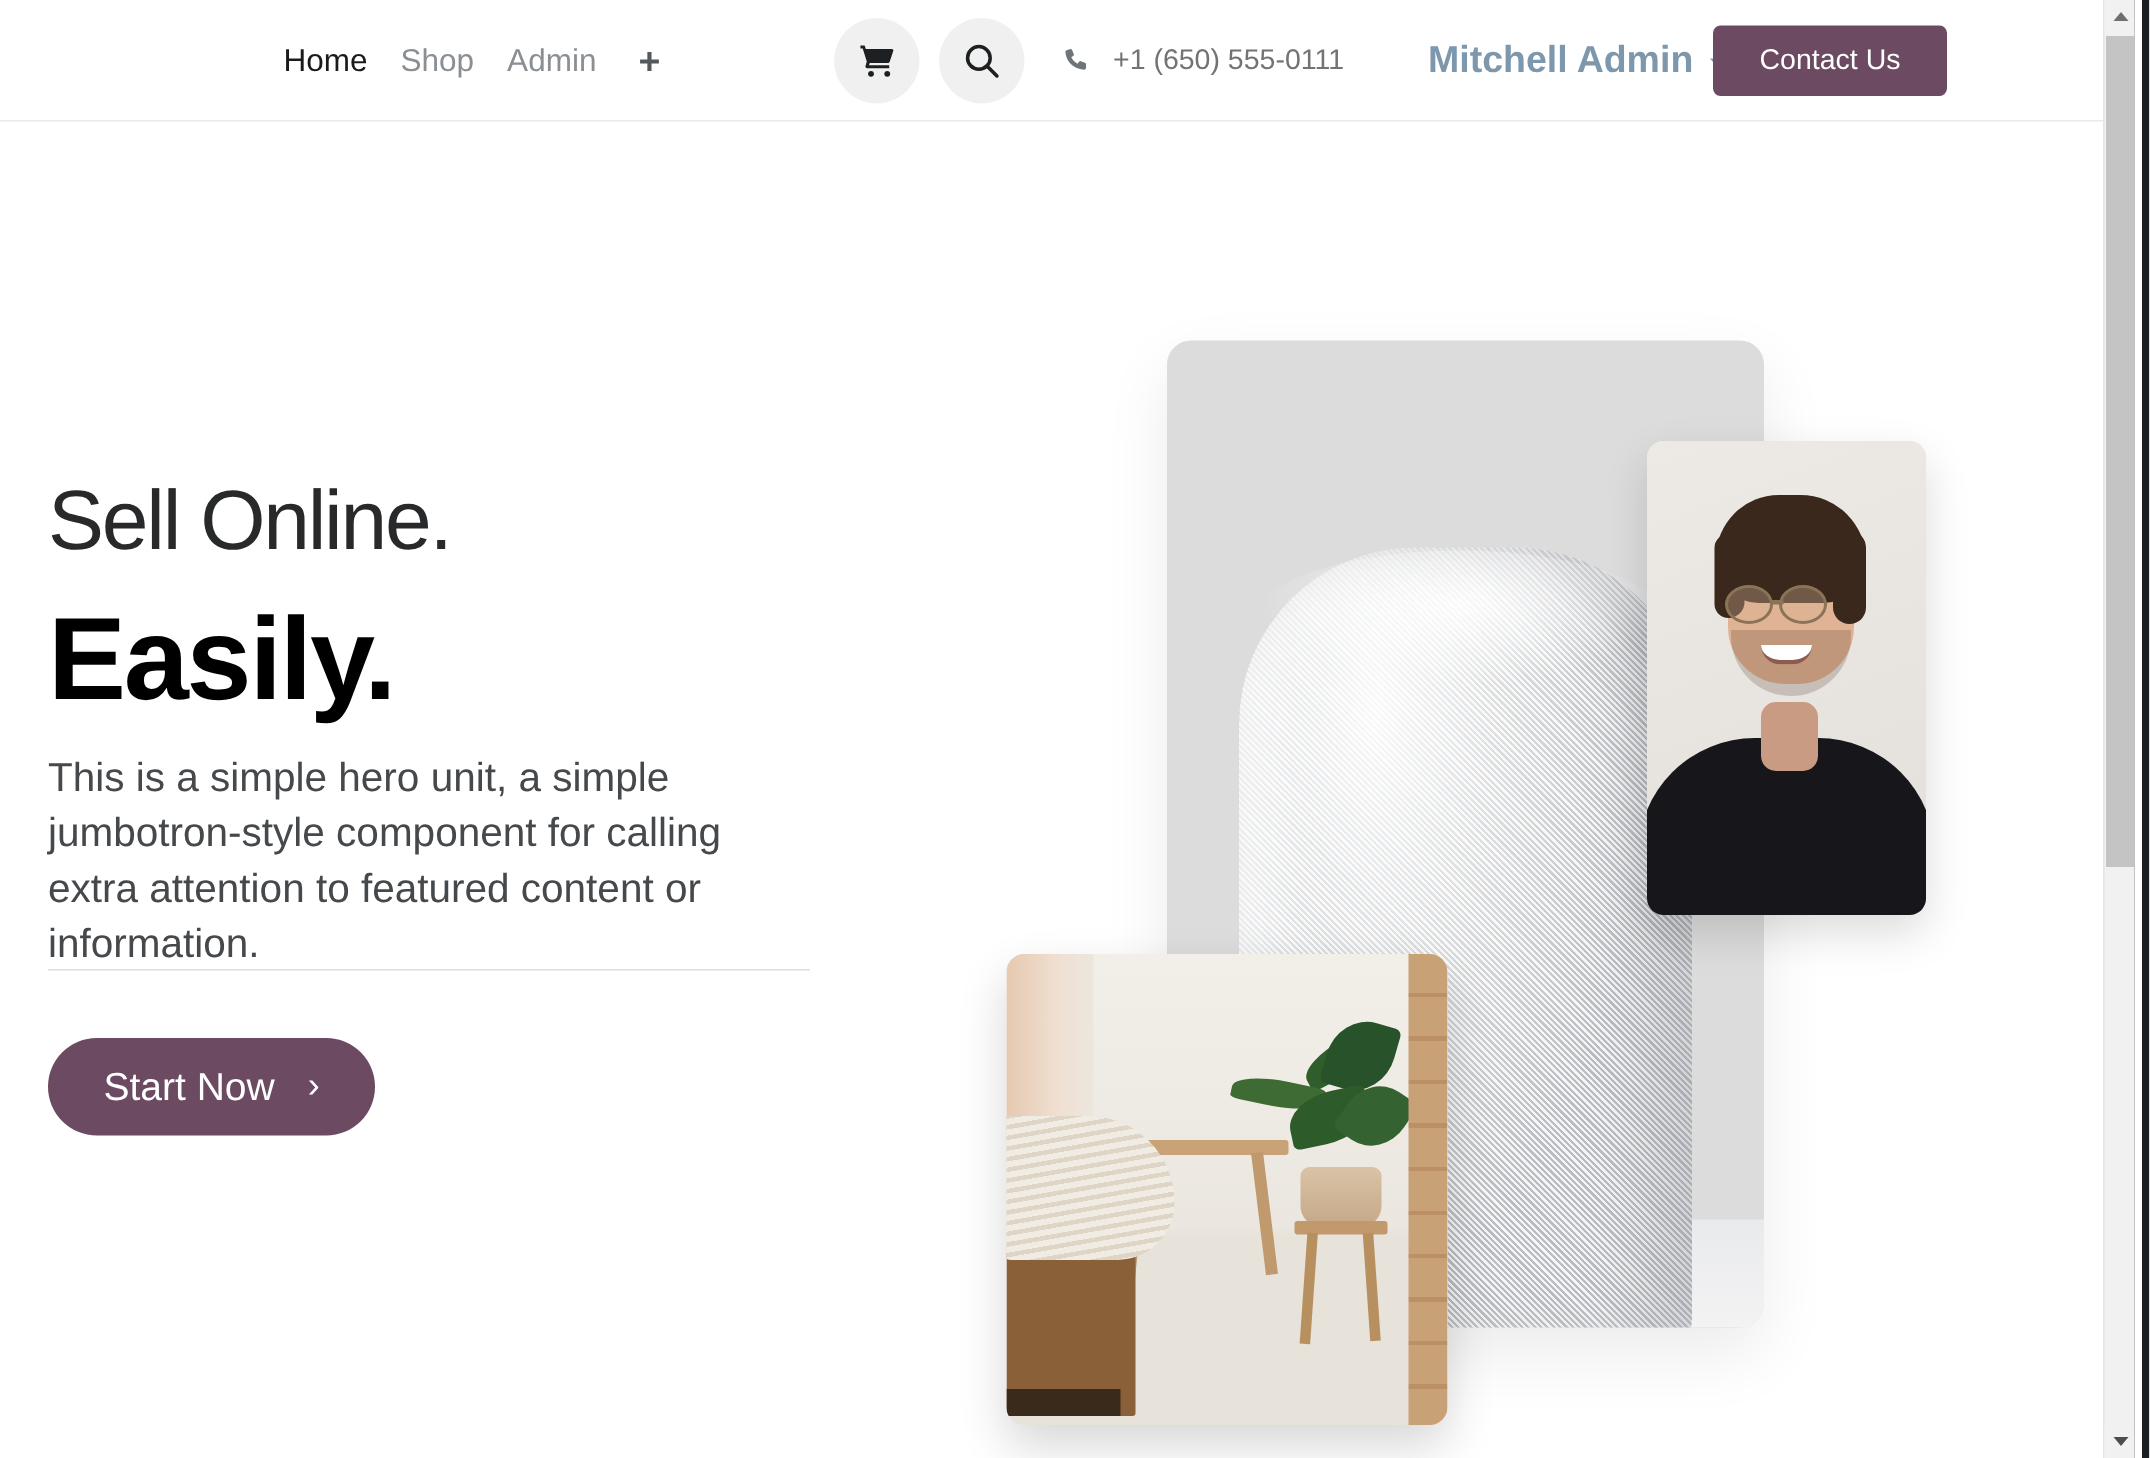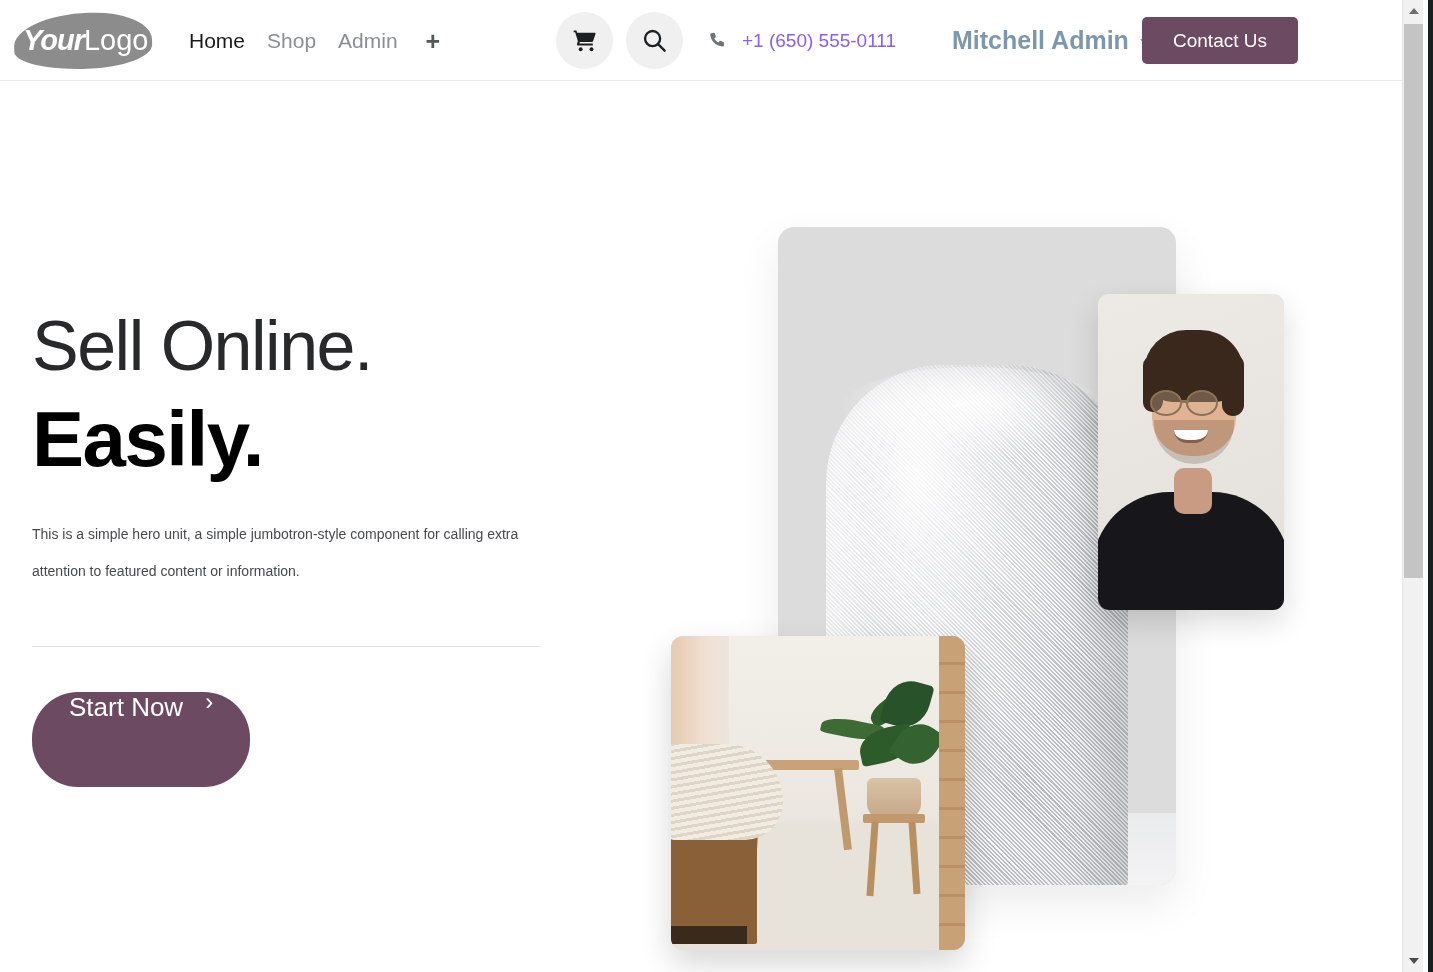--- a/index.html
+++ b/index.html
@@ -125,21 +125,21 @@
     left: 708px; top: 0;
     height: 81px;
     display: flex;
     align-items: center;
     gap: 13px;
     cursor: pointer;
     text-decoration: none;
   }
   #phone-number {
     font-size: 19px;
-    color: #8b5cf6;
+    color: #737373;
     white-space: nowrap;
   }
 
   
   #user-menu {
     position: absolute;
     left: 952px; top: 0;
     height: 81px;
     display: flex;
     align-items: center;
@@ -183,61 +183,62 @@
     left: 32px; top: 300px;
     width: 520px;
   }
   #hero-title {
     font-size: 0;
     margin: 0;
     line-height: 1;
   }
   .hl-light {
     display: block;
-    font-size: 70px;
+    font-size: 56px;
     font-weight: 300;
     color: #27292b;
     letter-spacing: -1.5px;
     line-height: 93px;
   }
   .hl-bold {
     display: block;
     font-size: 78px;
     font-weight: bold;
     color: #000000;
     letter-spacing: -1.5px;
     line-height: 93px;
   }
   #hero-sub {
-    margin-top: 30px;
+    margin-top: 14px;
     width: 505px;
-    font-size: 14px;
+    font-size: 27px;
     line-height: 37px;
     color: #46494c;
   }
   #hero-rule {
     position: absolute;
     left: 32px; top: 646px;
     width: 508px;
     height: 1px;
     background: #dedede;
   }
   #start-now {
     position: absolute;
     left: 32px; top: 692px;
-    height: 95px;
+    height: 65px;
     padding: 0 37px;
     background: #6b4a62;
     border: none;
     border-radius: 46px;
     color: #ffffff;
     font-size: 26px;
     font-family: "Liberation Sans", sans-serif;
     cursor: pointer;
     display: flex;
+    align-items: center;
     gap: 22px;
   }
   #start-now .chev {
     font-size: 24px;
     font-weight: 300;
     line-height: 1;
     margin-top: -2px;
   }
 
   
@@ -534,26 +535,20 @@
 </style>
 </head>
 <body>
 
 <div id="page">
 
   <div id="viewport">
 
     <header id="navbar">
 
-      <a class="logo" href="#">
-        <span class="logo-blob"></span>
-        <span class="logo-text">
-          <span class="logo-your">Your</span><span class="logo-logo">Logo</span>
-        </span>
-      </a>
 
       <nav id="nav-links">
         <a class="nav-link active" href="#">Home</a>
         <a class="nav-link" href="#">Shop</a>
         <a class="nav-link" href="#">Admin</a>
         <span class="nav-plus">+</span>
       </nav>
 
       <div class="icon-circle" id="cart-btn">
         <svg width="26" height="26" viewBox="0 0 24 24" fill="#1d2023">

